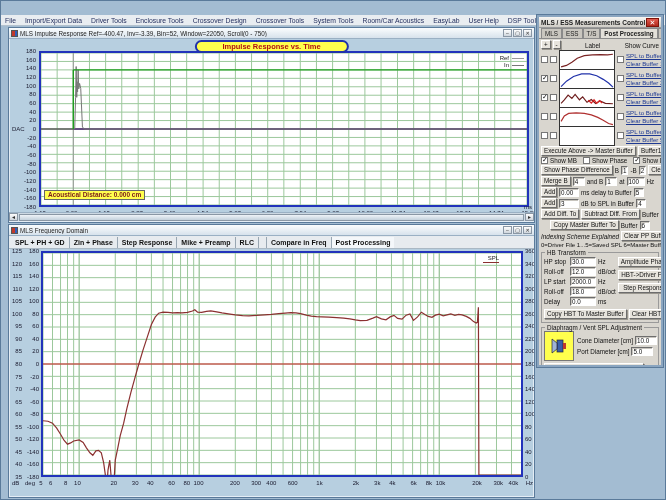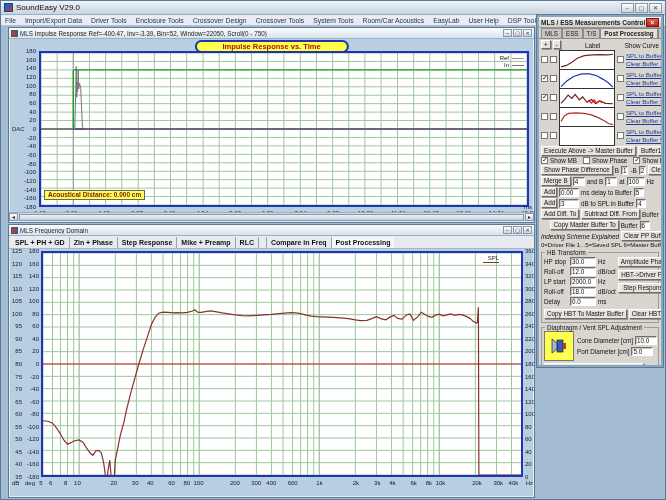--- a/index.html
+++ b/index.html
@@ -71,29 +71,20 @@
   #hbt-flex{display:flex;gap:2px;}
   #hbt-left{flex:1;}
   #hbt-btns{display:flex;flex-direction:column;gap:3px;padding-top:1px;}
   #spk-ico{width:30px;height:30px;background:#ffff4d;border:1px solid #777;flex:none;display:flex;align-items:center;justify-content:center;}
   .tinytext{font-size:6px;color:#111;white-space:nowrap;}
 </style>
 </head>
 <body>
 
 <div id="app">
-  <div id="titlebar">
-    <span class="app-ico"></span>
-    <span class="t">SoundEasy V29.0</span>
-    <span class="winbtns">
-      <span class="wbtn">–</span>
-      <span class="wbtn">▢</span>
-      <span class="wbtn">✕</span>
-    </span>
-  </div>
   <div id="menubar">
       <span class="menu-item">File</span>
       <span class="menu-item">Import/Export Data</span>
       <span class="menu-item">Driver Tools</span>
       <span class="menu-item">Enclosure Tools</span>
       <span class="menu-item">Crossover Design</span>
       <span class="menu-item">Crossover Tools</span>
       <span class="menu-item">System Tools</span>
       <span class="menu-item">Room/Car Acoustics</span>
       <span class="menu-item">EasyLab</span>

